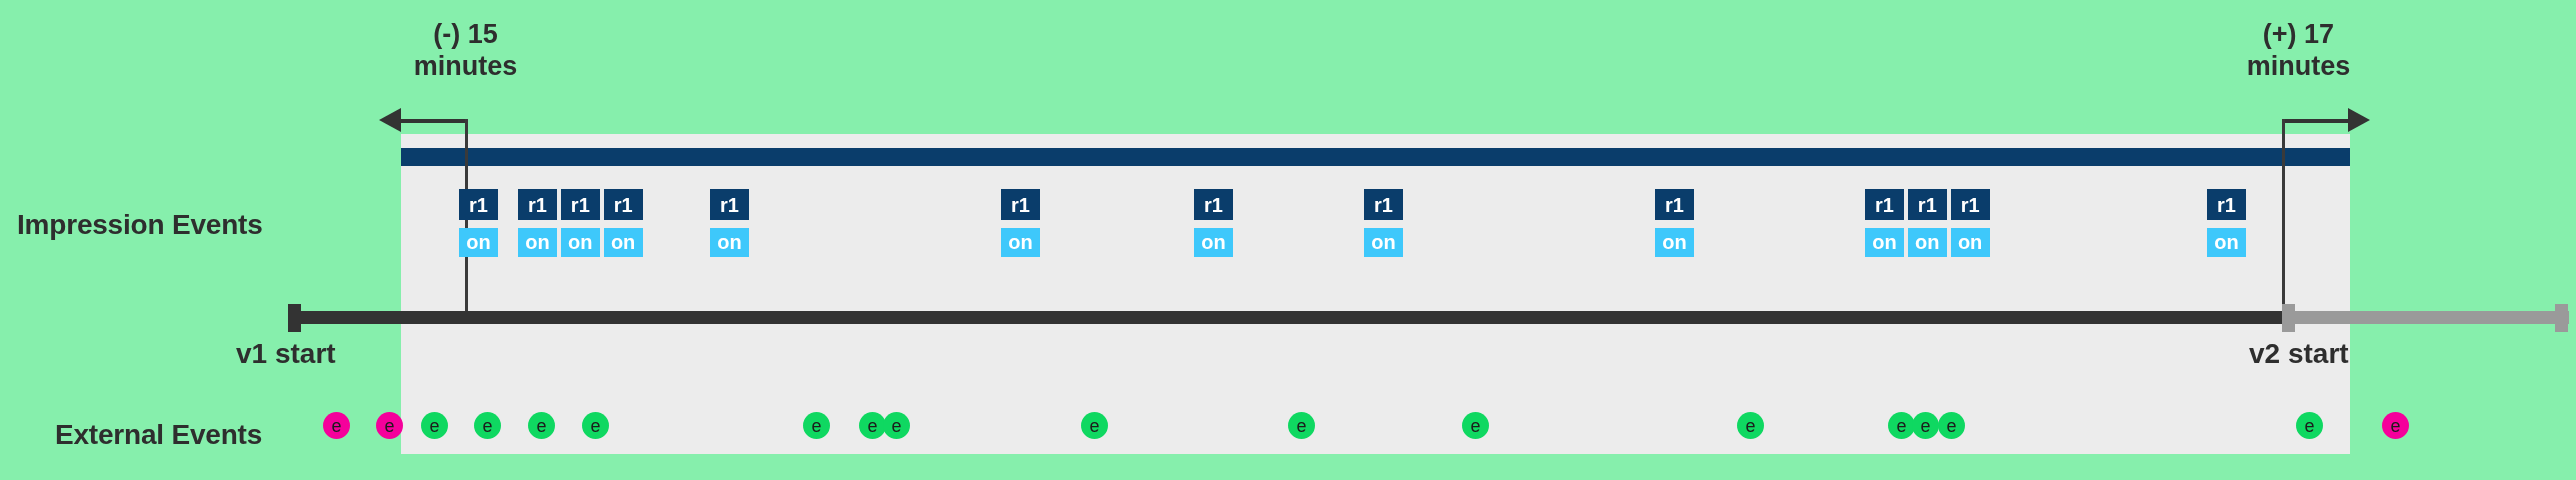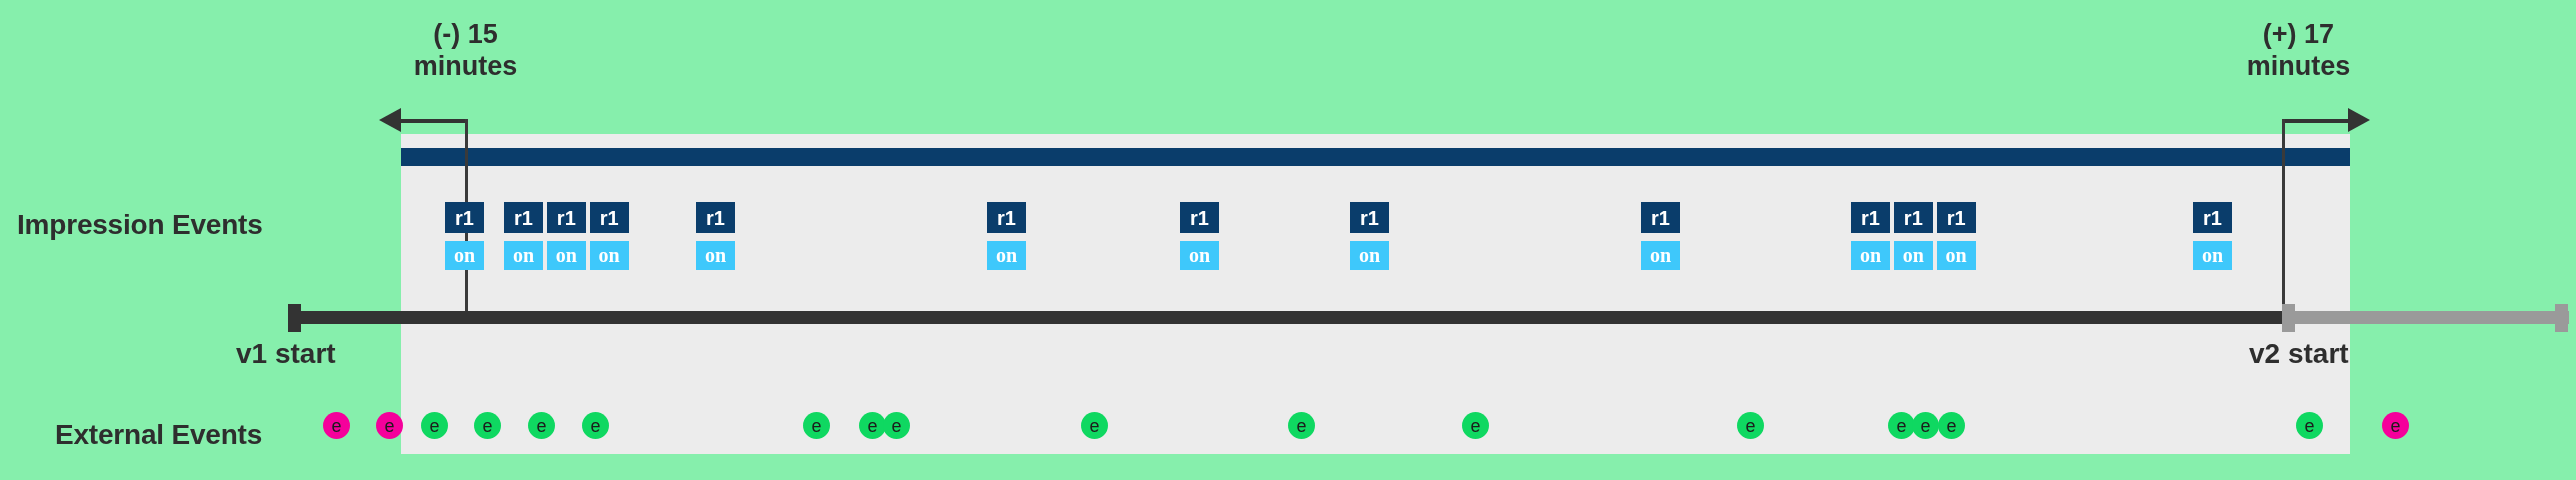--- a/index.html
+++ b/index.html
@@ -125,41 +125,42 @@
     top: 338px;
   }
   .tl-marker-label.v1 { left: 236px; }
   .tl-marker-label.v2 { left: 2249px; }
 
   
   .imp-group {
     position: absolute;
     display: flex;
     gap: 3.8px;
-    top: 202px;
+    top: 189px;
     flex-direction: row;
+    margin-left: 14px;
   }
   .imp-stack {
     display: flex;
     flex-direction: column;
     gap: 7.5px;
   }
   .chip {
     width: 39px;
     height: 31px;
     display: flex;
     align-items: center;
     justify-content: center;
     font-size: 20px;
     font-weight: 700;
     color: #ffffff;
     line-height: 1;
   }
   .chip.req { background: #0a3d6b; }
-  .chip.sig { background: #3ec8fb; height: 29px; font-family: Liberation Serif, serif; }
+  .chip.sig { background: #3ec8fb; height: 29px; }
 
   
   .ext-dot {
     position: absolute;
     width: 27px;
     height: 27px;
     border-radius: 50%;
     top: 412px;
     display: flex;
     align-items: center;

